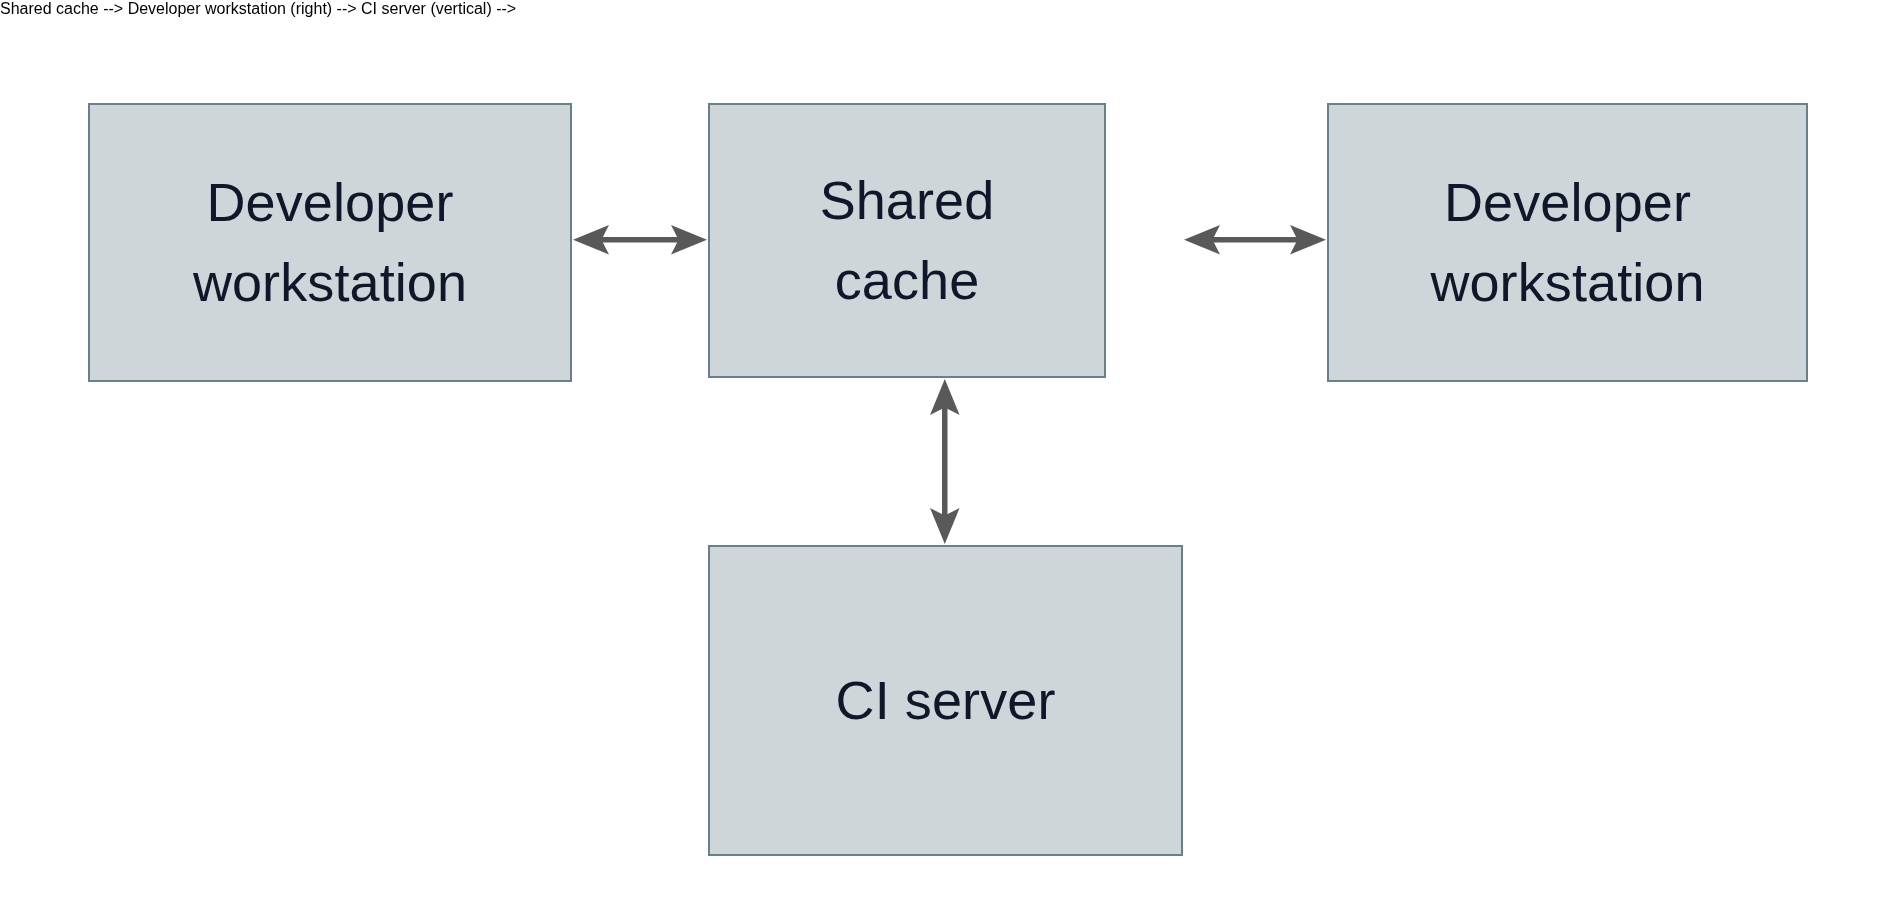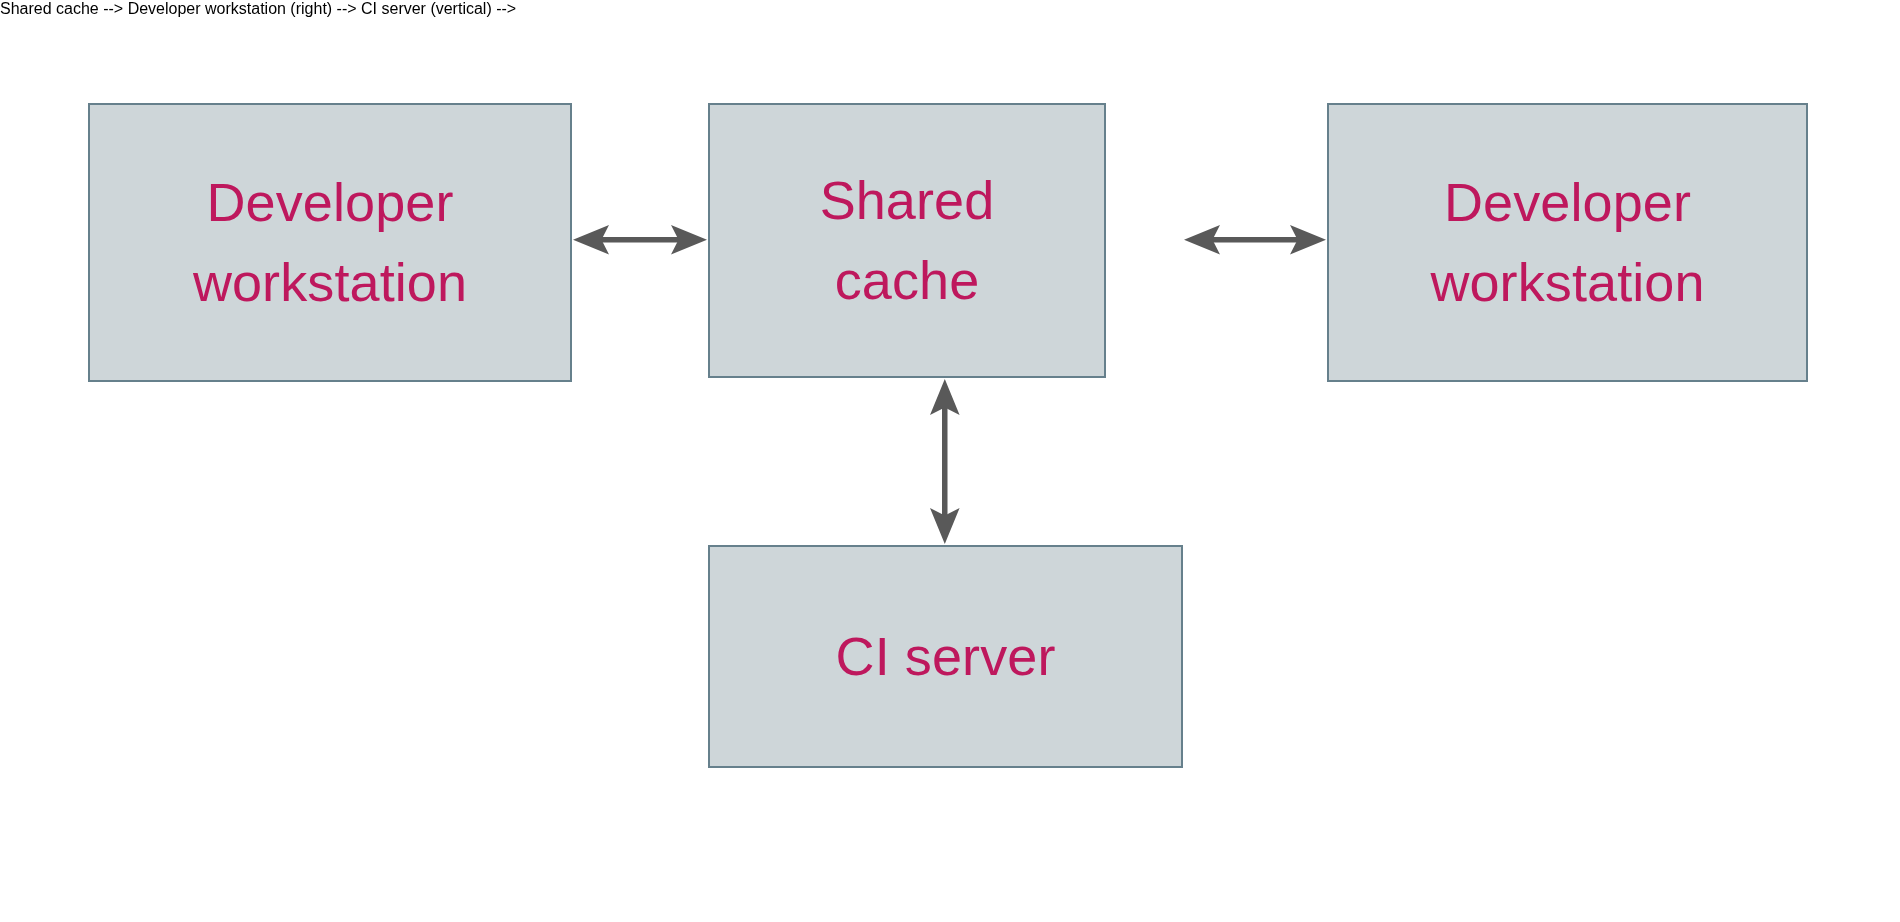--- a/index.html
+++ b/index.html
@@ -20,39 +20,39 @@
   }
   .node {
     position: absolute;
     box-sizing: border-box;
     background: #ced6d9;
     border: 2px solid #66808c;
     display: flex;
     align-items: center;
     justify-content: center;
     text-align: center;
-    color: #be185d;
+    color: #0f172a;
     font-size: 54px;
     line-height: 1.48;
     font-weight: 400;
     letter-spacing: 0.1px;
     white-space: pre-line;
     user-select: none;
   }
   .node-label {
     display: block;
     padding: 0 8px;
     white-space: pre-line;
   }
 
   
   #node-dev-left   { left: 88px;   top: 103px; width: 484px; height: 279px; }
   #node-shared     { left: 708px;  top: 103px; width: 398px; height: 275px; }
   #node-dev-right  { left: 1327px; top: 103px; width: 481px; height: 279px; }
-  #node-ci         { left: 708px;  top: 545px; width: 475px; height: 223px; }
+  #node-ci         { left: 708px;  top: 545px; width: 475px; height: 311px; }
 
   
   .edge {
     position: absolute;
     overflow: visible;
   }
   #edge-left-shared  { left: 565px;  top: 212px; width: 150px; height: 56px; }
   #edge-shared-right { left: 1176px; top: 212px; width: 158px; height: 56px; }
   #edge-shared-ci    { left: 917px;  top: 371px; width: 56px;  height: 181px; }
 

